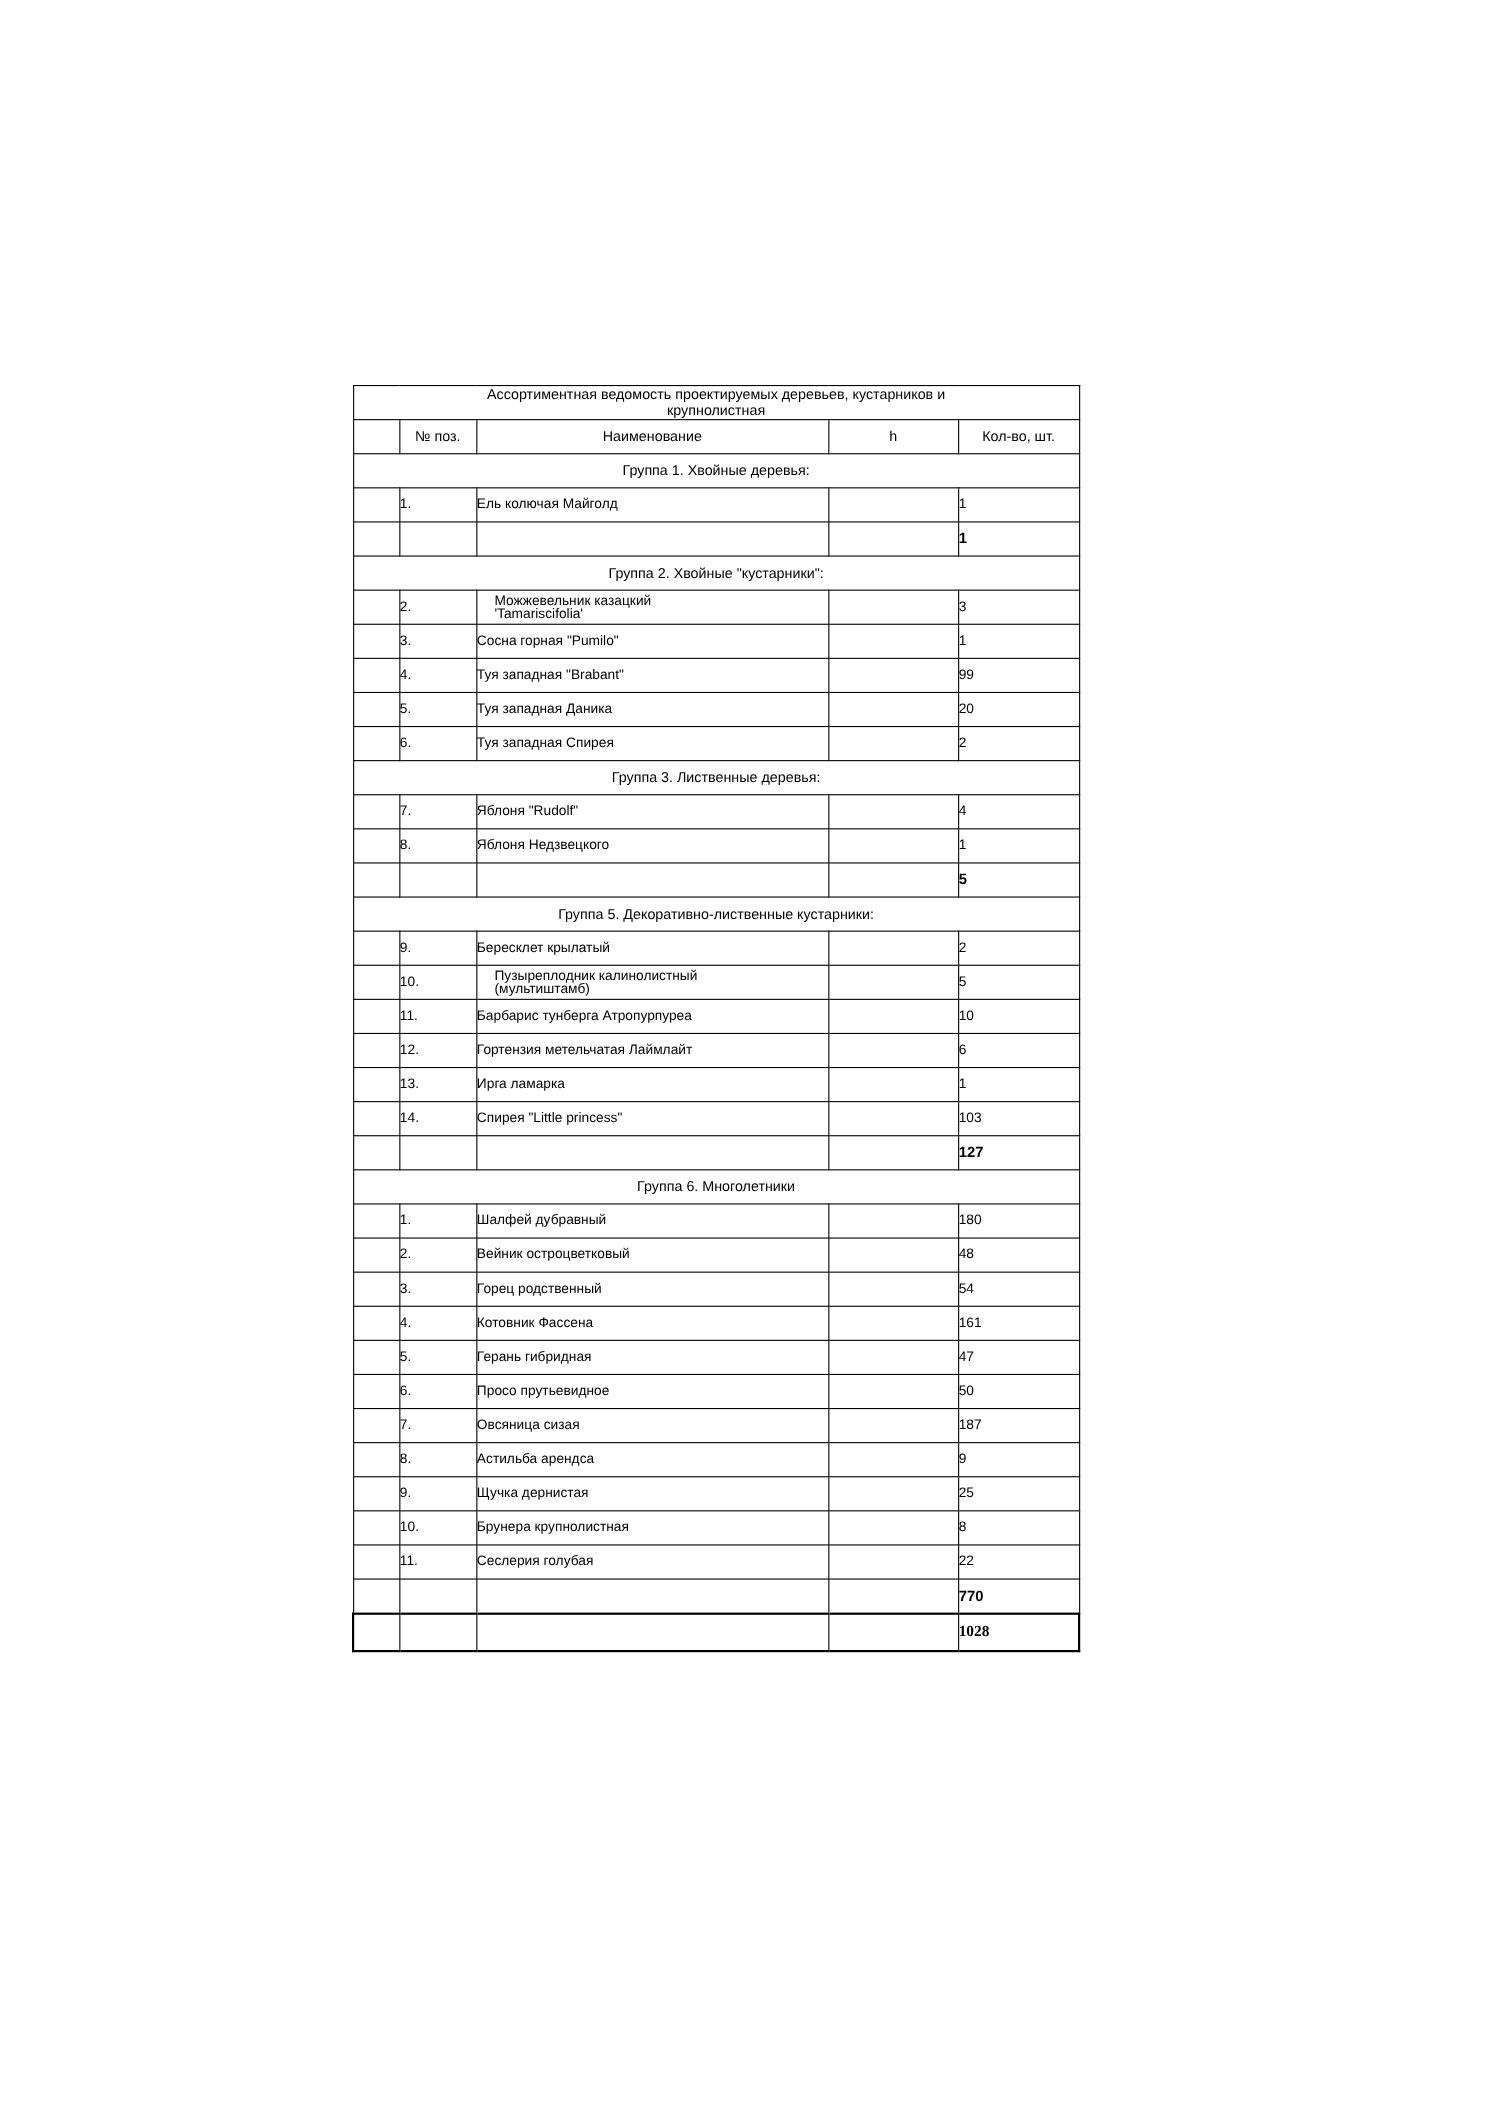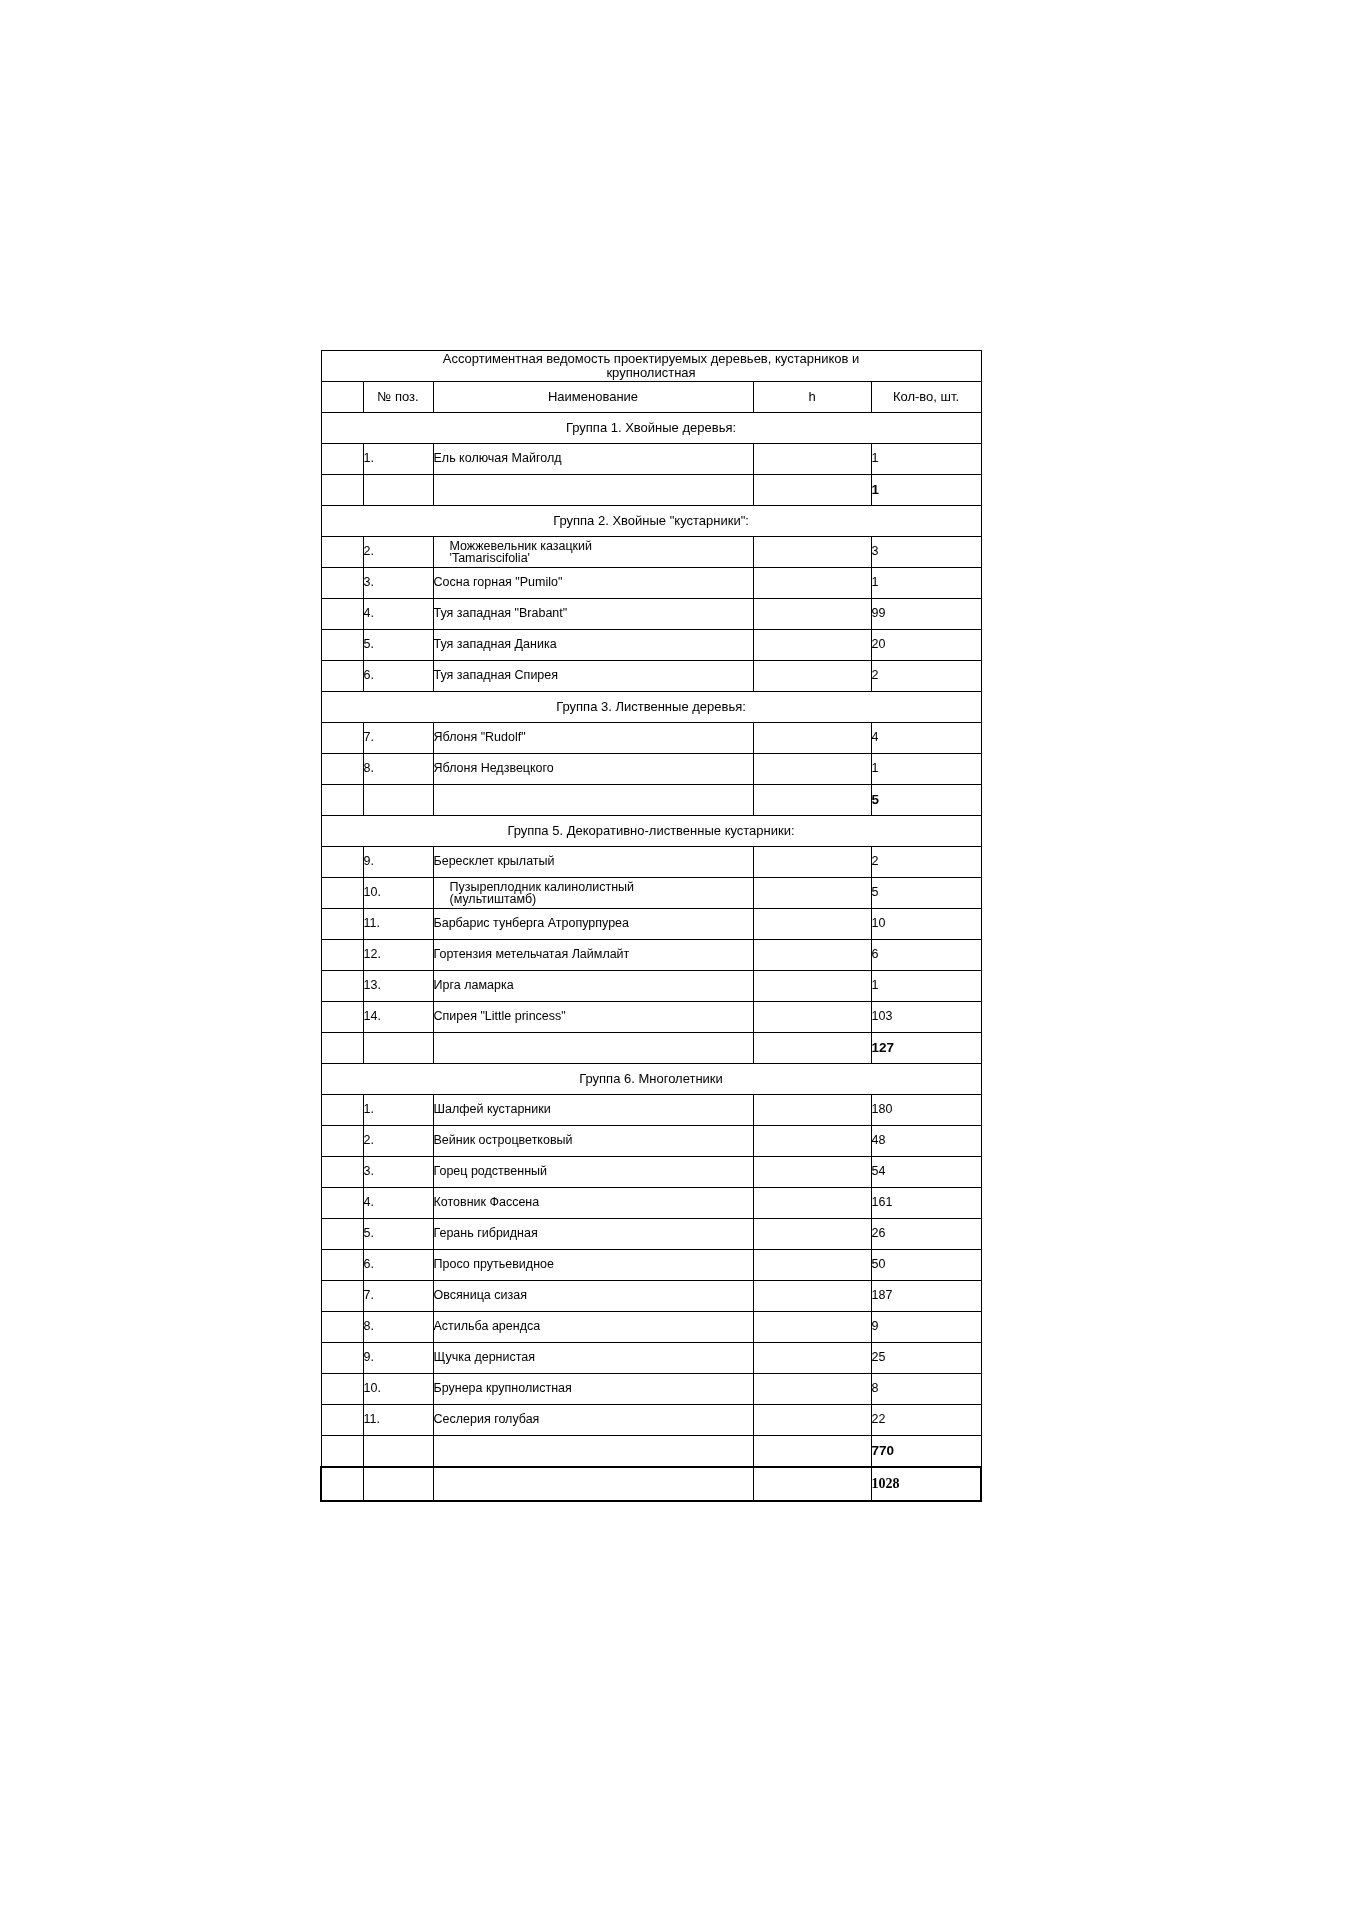--- a/index.html
+++ b/index.html
@@ -280,21 +280,21 @@
             <td class="empty-cell"></td>
             <td class="empty-cell"></td>
             <td class="qty-cell total">127</td>
           </tr>
           <tr>
             <td class="group-cell" colspan="5">Группа  6. Многолетники</td>
           </tr>
           <tr>
             <td class="empty-cell"></td>
             <td class="num-cell">1.</td>
-            <td class="name-cell">Шалфей кустарники</td>
+            <td class="name-cell">Шалфей дубравный</td>
             <td class="h-cell"></td>
             <td class="qty-cell">180</td>
           </tr>
           <tr>
             <td class="empty-cell"></td>
             <td class="num-cell">2.</td>
             <td class="name-cell">Вейник остроцветковый</td>
             <td class="h-cell"></td>
             <td class="qty-cell">48</td>
           </tr>
@@ -310,21 +310,21 @@
             <td class="num-cell">4.</td>
             <td class="name-cell">Котовник Фассена</td>
             <td class="h-cell"></td>
             <td class="qty-cell">161</td>
           </tr>
           <tr>
             <td class="empty-cell"></td>
             <td class="num-cell">5.</td>
             <td class="name-cell">Герань гибридная</td>
             <td class="h-cell"></td>
-            <td class="qty-cell">26</td>
+            <td class="qty-cell">47</td>
           </tr>
           <tr>
             <td class="empty-cell"></td>
             <td class="num-cell">6.</td>
             <td class="name-cell">Просо прутьевидное</td>
             <td class="h-cell"></td>
             <td class="qty-cell">50</td>
           </tr>
           <tr>
             <td class="empty-cell"></td>

